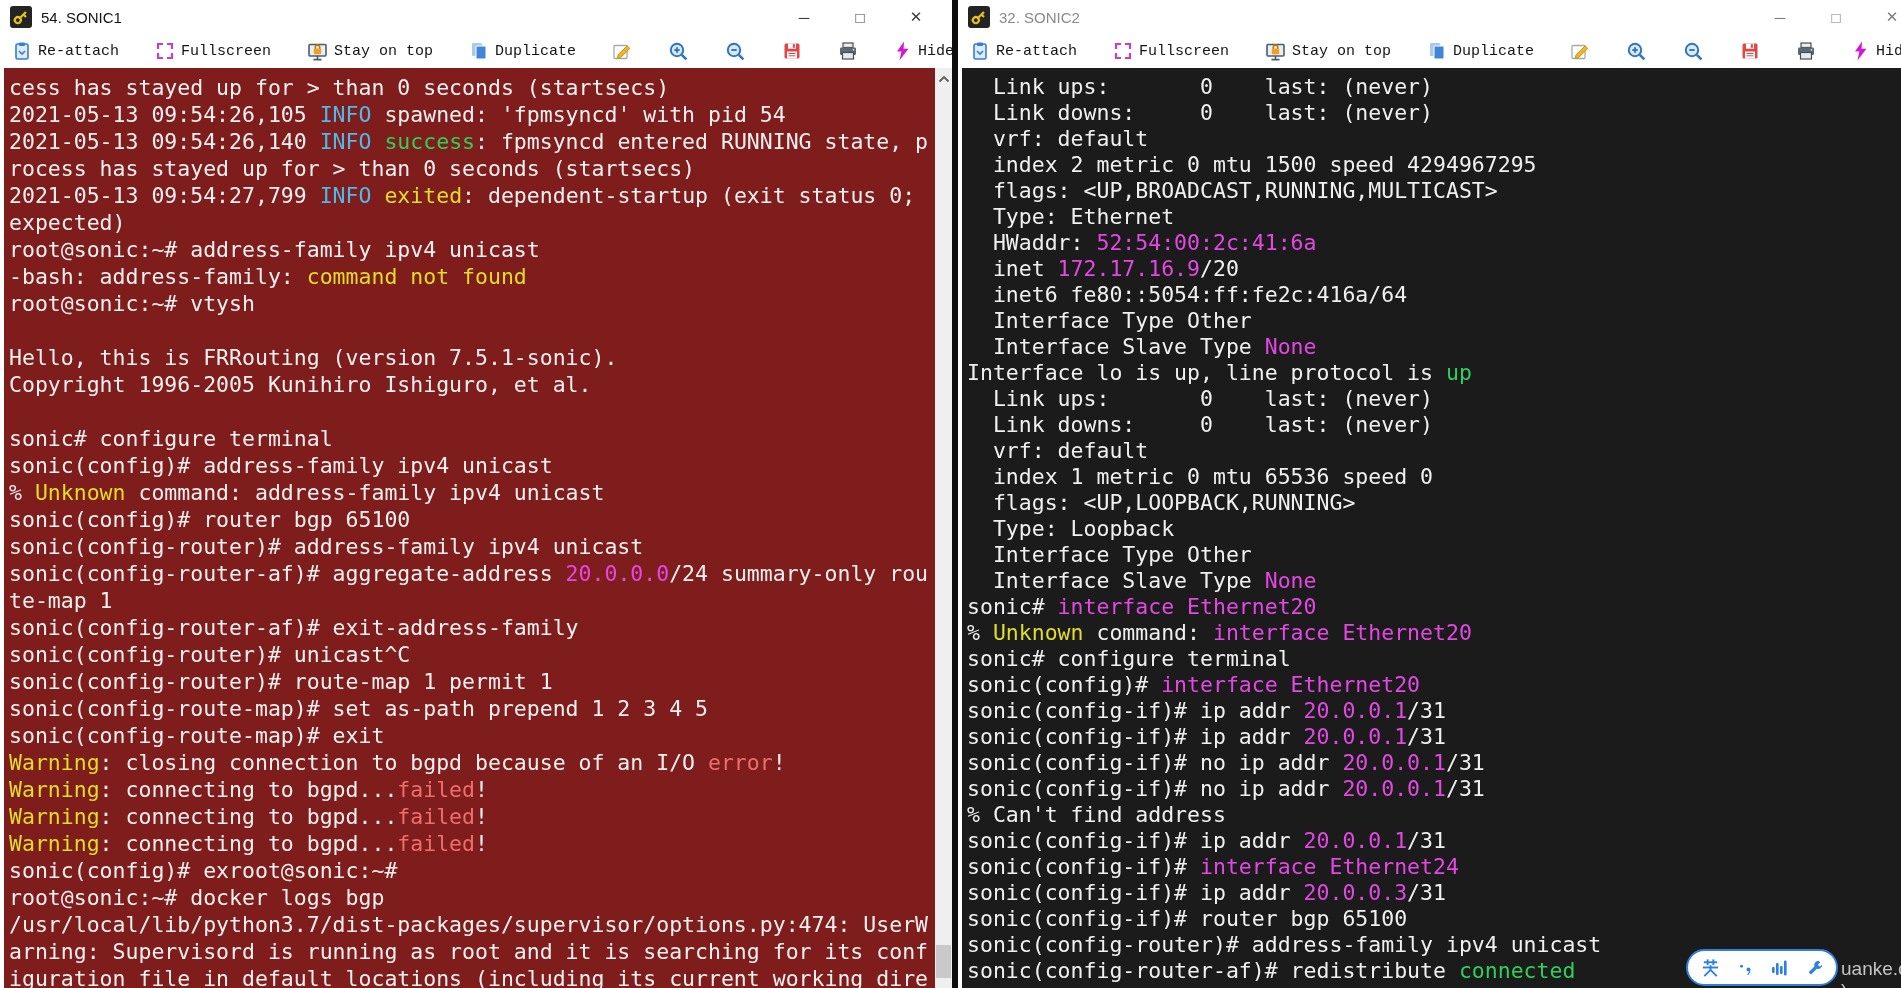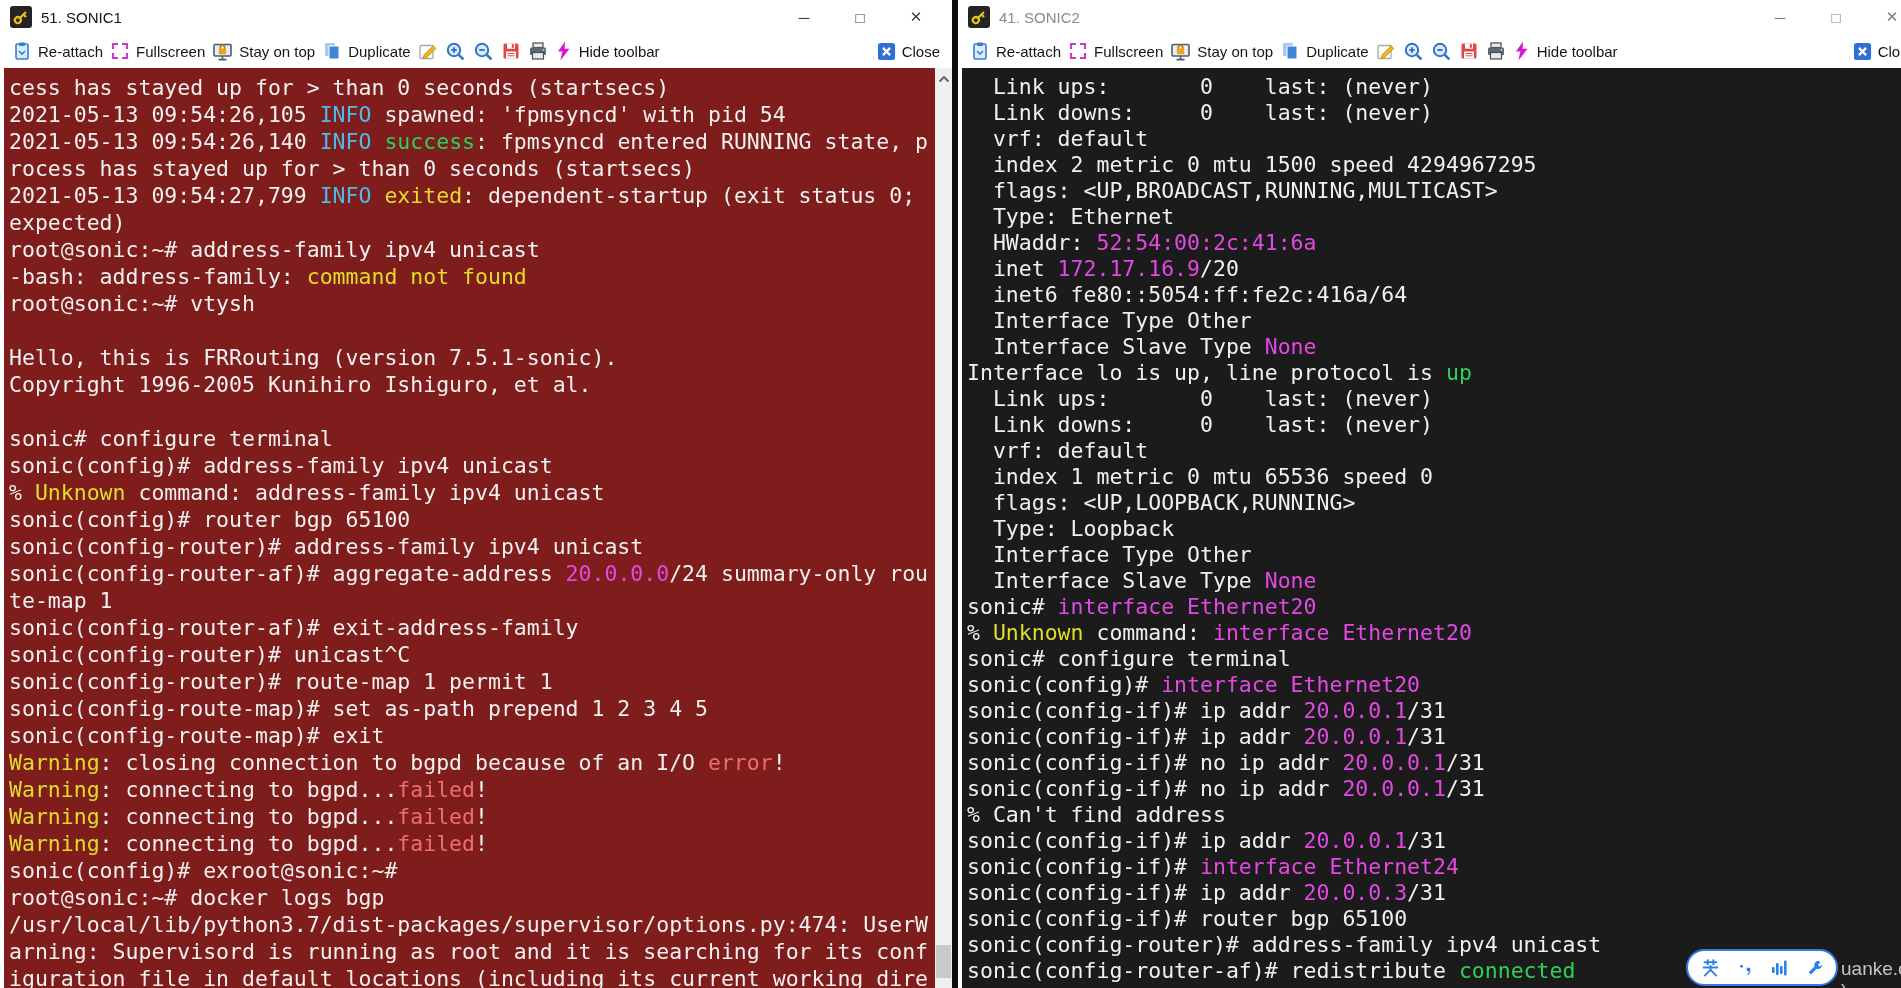--- a/index.html
+++ b/index.html
@@ -11,22 +11,22 @@
 
   .titlebar { height:34px; display:flex; align-items:center; padding-left:10px; background:#fff; }
   .appicon { width:22px; height:22px; margin-right:9px; display:inline-flex; }
   .title { font-size:15px; color:#141414; }
   #win-right .title { color:#8a8a8a; }
   .winbtns { margin-left:auto; display:flex; padding-right:8px; height:100%; }
   .wbtn { width:56px; height:100%; display:flex; align-items:center; justify-content:center;
           font-size:15px; color:#3c3c3c; cursor:default; }
   #win-right .wbtn { color:#7d7d7d; }
 
-  .toolbar { height:34px; display:flex; align-items:center; padding:0 12px; gap:7px;
-             background:#fff; font-size:15px; color:#151515; white-space:nowrap; }
+  .toolbar { height:34px; display:flex; align-items:center; padding:0 12px; gap:36px;
+             background:#fff; font-size:15px; color:#151515; white-space:nowrap;font-family:Liberation Mono, monospace; }
   .titem { display:inline-flex; align-items:center; gap:6px; cursor:default; }
   .titem svg { flex:0 0 auto; }
   .close-item { margin-left:auto; }
 
   .term { position:absolute; left:4px; right:0; top:68px; bottom:0; background:#1b1b1b; overflow:hidden; }
   .tlines { padding:6px 0 0 5px; font-family:"DejaVu Sans Mono", monospace;
             font-size:21.5px; white-space:pre; }
   #win-left  .tlines { line-height:27px; margin-right:17px; }
   #win-right .tlines { line-height:26px; }
 
@@ -48,21 +48,21 @@
     <span class="appicon">
       <svg width="22" height="22" viewBox="0 0 22 22">
           <rect x="0" y="0" width="22" height="22" rx="3" fill="#242424"></rect>
           <g transform="rotate(-45 11 11)" stroke="#e8c31d" stroke-width="2.2" fill="none">
             <circle cx="6.5" cy="11" r="3"></circle>
             <line x1="9.5" y1="11" x2="18" y2="11"></line>
             <line x1="14.5" y1="11" x2="14.5" y2="14.5"></line>
           </g>
         </svg>
     </span>
-    <span class="title">51. SONIC1</span>
+    <span class="title">54. SONIC1</span>
     <span class="winbtns">
       <span class="wbtn">─</span>
       <span class="wbtn">□</span>
       <span class="wbtn">✕</span>
     </span>
   </div>
   <div class="toolbar">
     <span class="titem">
       <svg width="20" height="20" viewBox="0 0 20 20">
           <rect x="4" y="3" width="12" height="15" rx="1.5" fill="#dbecfb" stroke="#3a7bd5" stroke-width="1.6"></rect>
@@ -168,21 +168,21 @@
     <span class="appicon">
       <svg width="22" height="22" viewBox="0 0 22 22">
           <rect x="0" y="0" width="22" height="22" rx="3" fill="#242424"></rect>
           <g transform="rotate(-45 11 11)" stroke="#e8c31d" stroke-width="2.2" fill="none">
             <circle cx="6.5" cy="11" r="3"></circle>
             <line x1="9.5" y1="11" x2="18" y2="11"></line>
             <line x1="14.5" y1="11" x2="14.5" y2="14.5"></line>
           </g>
         </svg>
     </span>
-    <span class="title">41. SONIC2</span>
+    <span class="title">32. SONIC2</span>
     <span class="winbtns">
       <span class="wbtn">─</span>
       <span class="wbtn">□</span>
       <span class="wbtn">✕</span>
     </span>
   </div>
   <div class="toolbar">
     <span class="titem">
       <svg width="20" height="20" viewBox="0 0 20 20">
           <rect x="4" y="3" width="12" height="15" rx="1.5" fill="#dbecfb" stroke="#3a7bd5" stroke-width="1.6"></rect>

